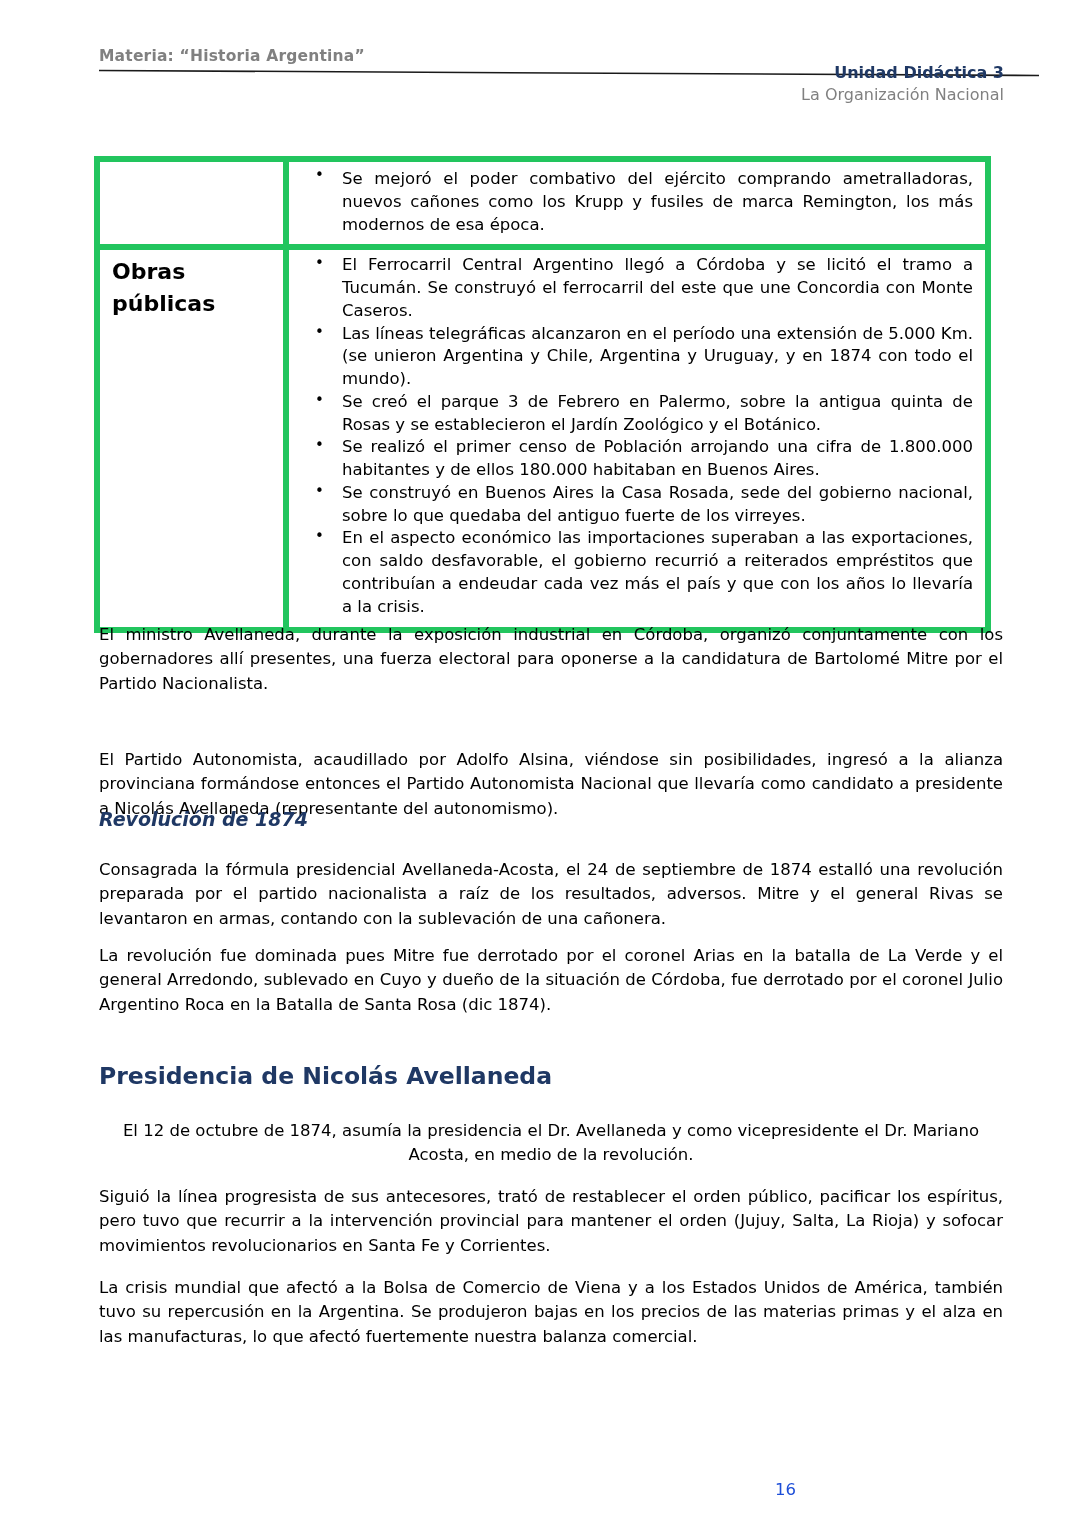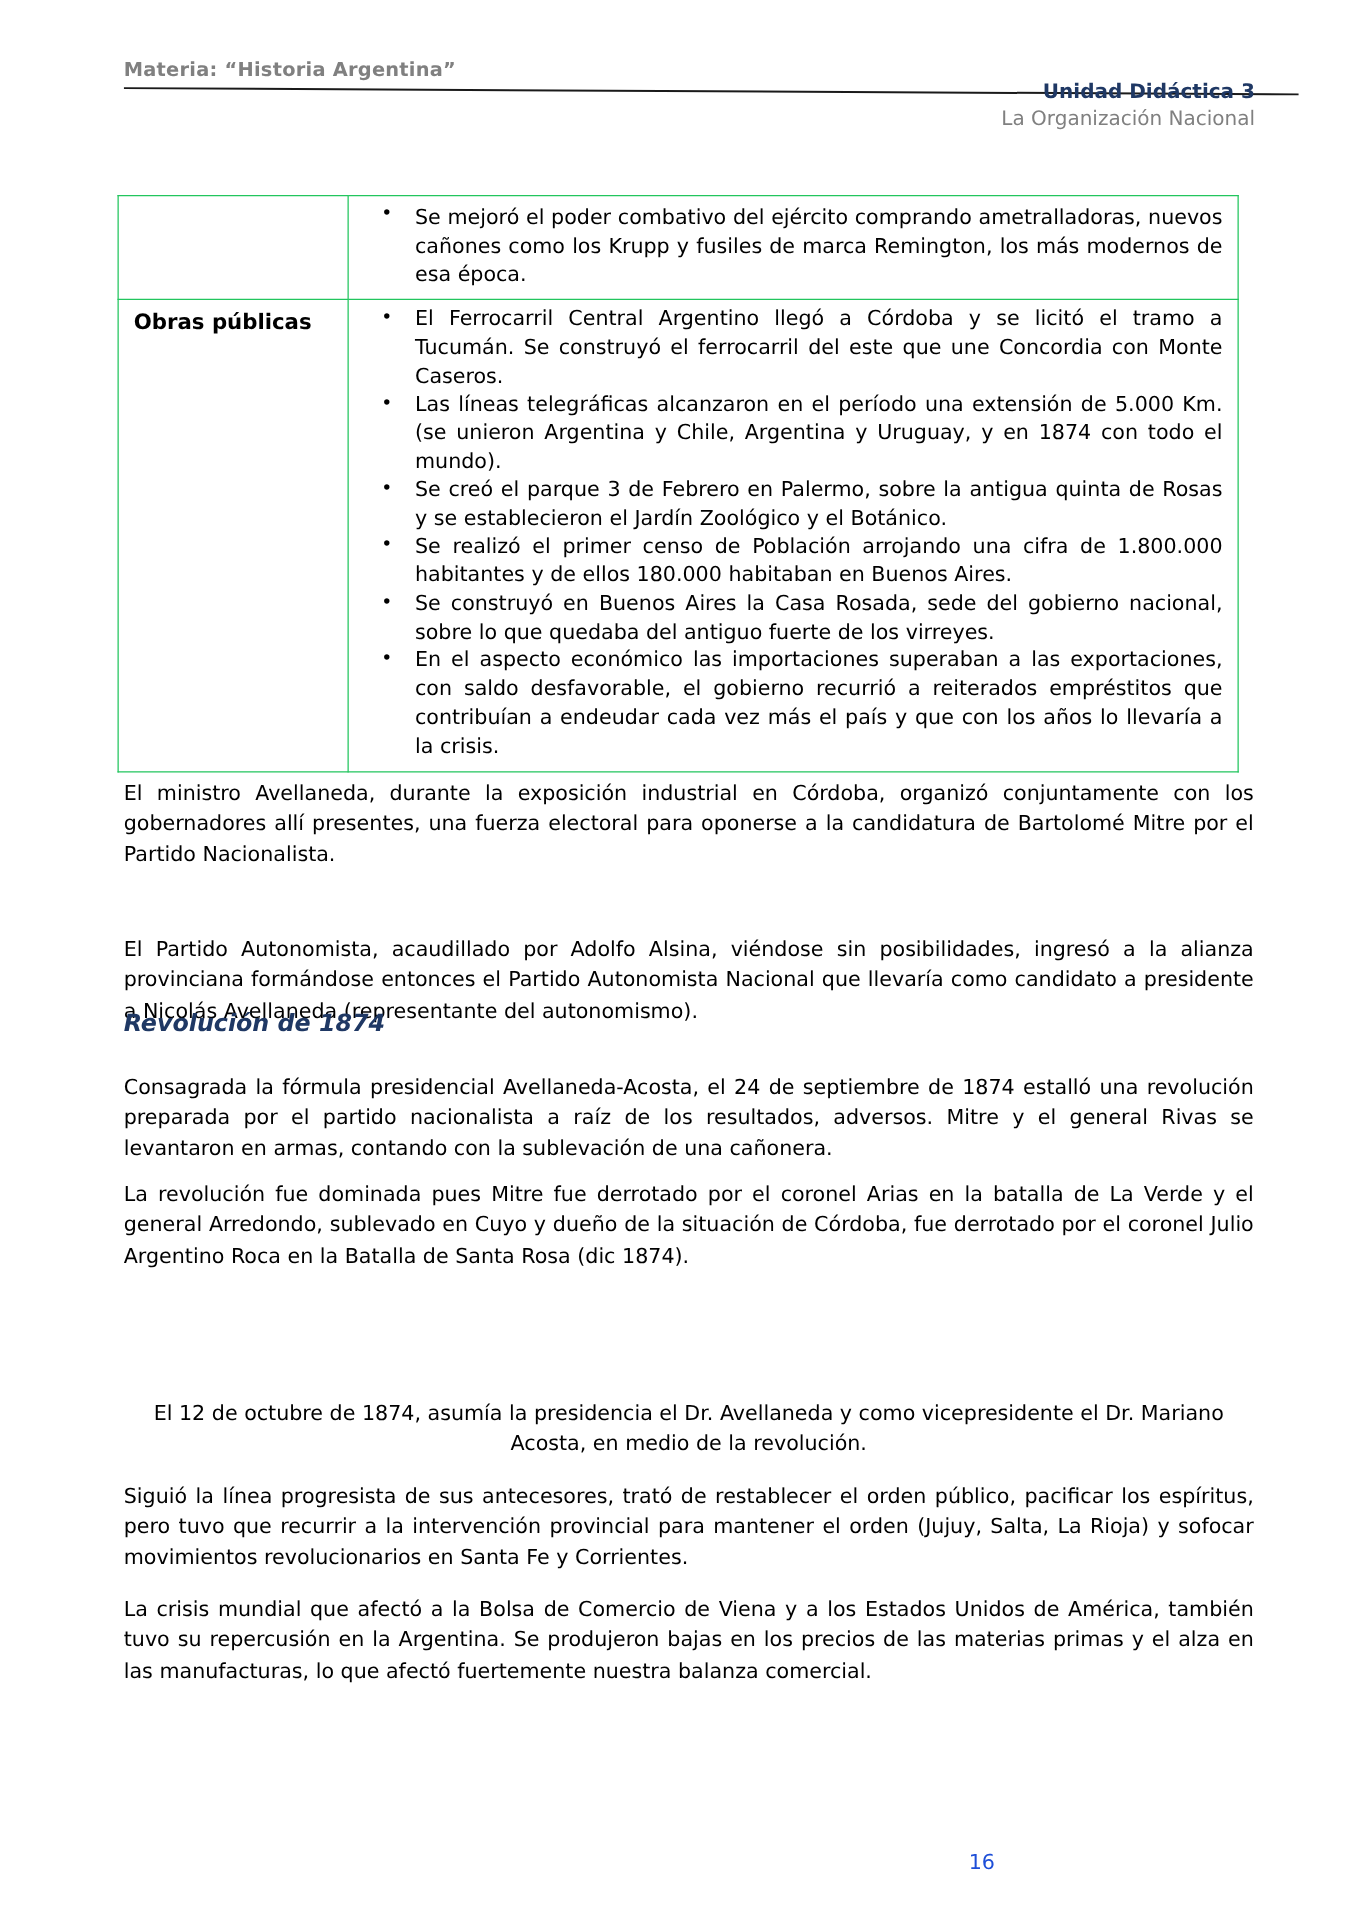--- a/index.html
+++ b/index.html
@@ -71,28 +71,28 @@
   
   .tbl {
     position: absolute;
     left: 94px;
     top: 156px;
     width: 897px;
     border-collapse: collapse;
     table-layout: fixed;
   }
   .tbl td {
-    border: 1px solid #22c55e;
+    border: 6px solid #22c55e;
     vertical-align: top;
     padding: 0;
   }
   .tbl td.c-label {
     width: 171px;
     padding: 6px 0 6px 12px;
-    font-size: 17px;
+    font-size: 22px;
     font-weight: bold;
     color: #000;
     line-height: 1.42;
   }
   .tbl td.c-body {
     padding: 4px 12px 8px 0;
   }
   ul.bul {
     list-style: none;
     margin: 0;
@@ -207,20 +207,21 @@
   <div class="para" style="top:623px;">El ministro Avellaneda, durante la exposición industrial en Córdoba, organizó conjuntamente con los gobernadores allí presentes, una fuerza electoral para oponerse a la candidatura de Bartolomé Mitre por el Partido Nacionalista.</div>
 
   <div class="para" style="top:748px;">El Partido Autonomista, acaudillado por Adolfo Alsina, viéndose sin posibilidades, ingresó a la alianza provinciana formándose entonces el Partido Autonomista Nacional que llevaría como candidato a presidente a Nicolás Avellaneda (representante del autonomismo).</div>
 
   <div class="h-sub" style="top:808px;">Revolución de 1874</div>
 
   <div class="para" style="top:858px;">Consagrada la fórmula presidencial Avellaneda-Acosta, el 24 de septiembre de 1874 estalló una revolución preparada por el partido nacionalista a raíz de los resultados, adversos. Mitre y el general Rivas se levantaron en armas, contando con la sublevación de una cañonera.</div>
 
   <div class="para" style="top:944px;">La revolución fue dominada pues Mitre fue derrotado por el coronel Arias en la batalla de La Verde y el general Arredondo, sublevado en Cuyo y dueño de la situación de Córdoba, fue derrotado por el coronel Julio Argentino Roca en la Batalla  de Santa Rosa (dic 1874).</div>
 
+  <div class="h-main" style="top:1062px;">Presidencia de Nicolás Avellaneda</div>
 
   <div class="para left" style="top:1119px;">El 12 de octubre de 1874, asumía la presidencia el Dr. Avellaneda y como vicepresidente el Dr. Mariano Acosta, en medio de la revolución.</div>
 
   <div class="para" style="top:1276px;">La crisis mundial que afectó a la Bolsa de Comercio de Viena y a los Estados Unidos de América, también tuvo su repercusión en la Argentina. Se produjeron bajas en los precios de las materias primas y el alza en las manufacturas, lo que afectó fuertemente nuestra balanza comercial.</div>
 
   <div class="para" style="top:1185px;">Siguió la línea progresista de sus antecesores, trató de restablecer el orden público, pacificar los espíritus, pero tuvo que recurrir a la intervención provincial para mantener el orden (Jujuy, Salta, La Rioja) y sofocar movimientos revolucionarios en Santa Fe y Corrientes.</div>
 
   <div class="pagenum">16</div>
 
 </div>

